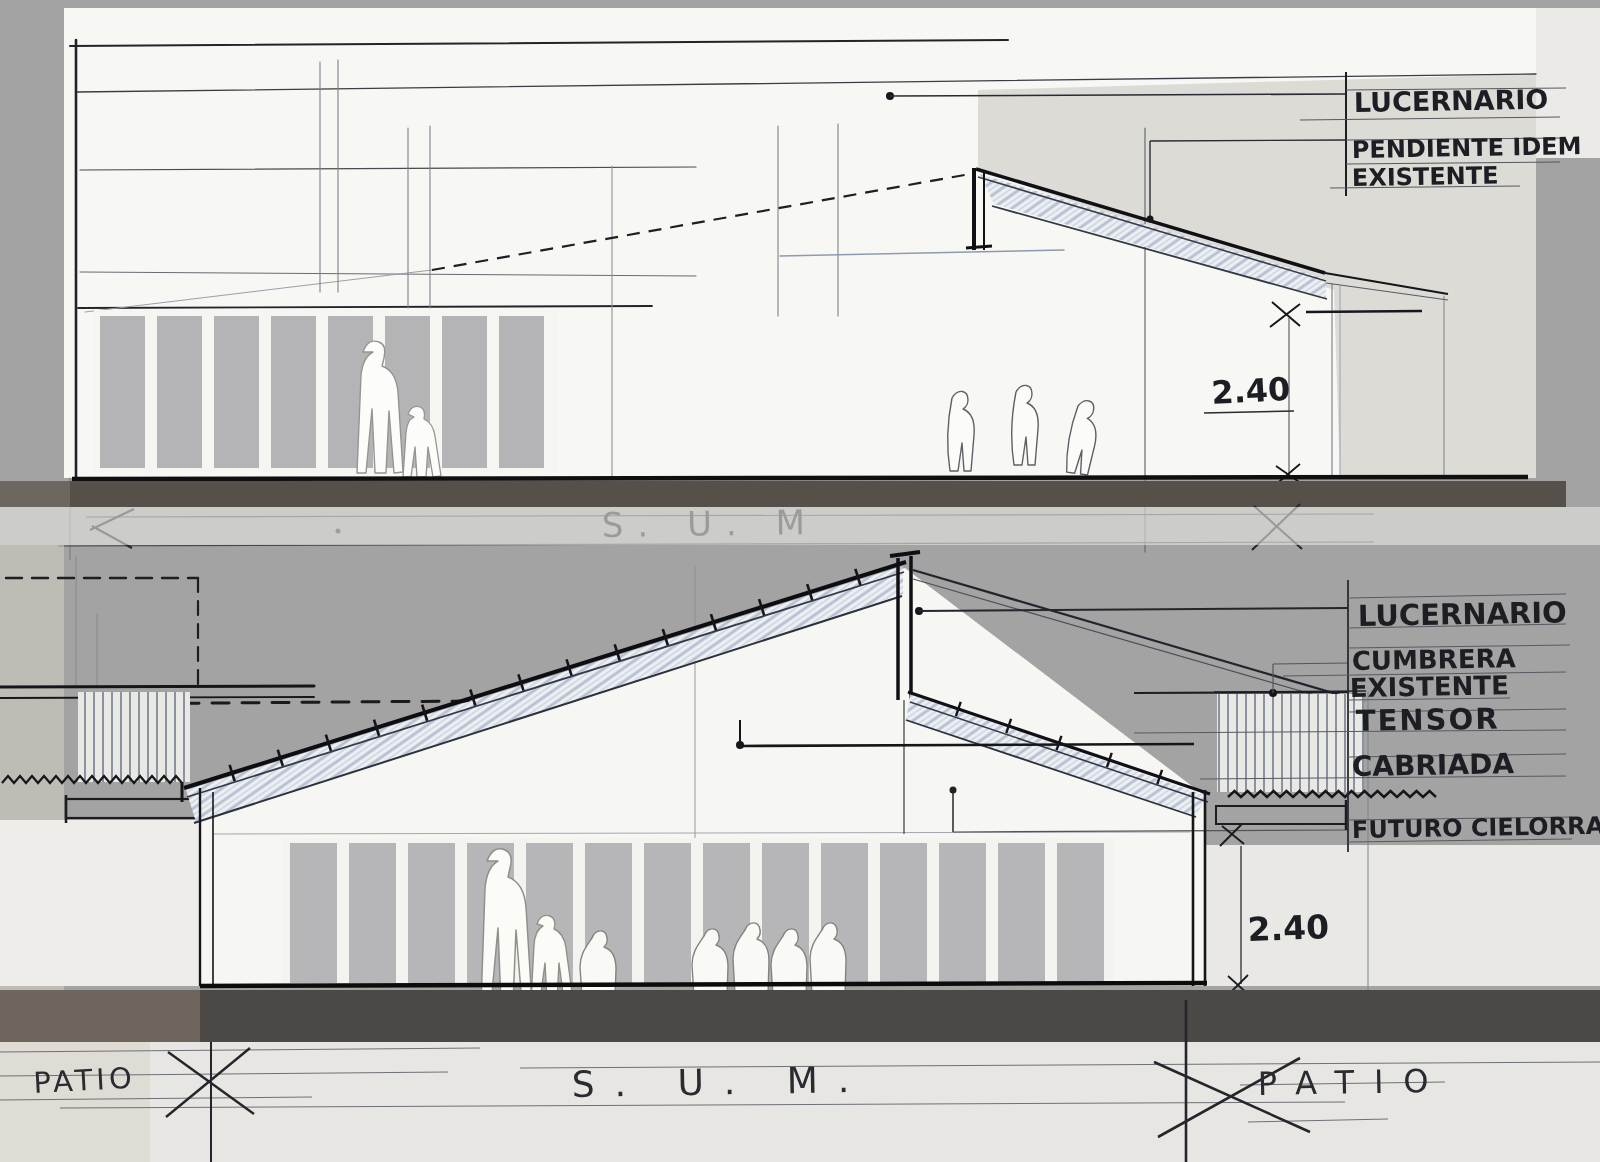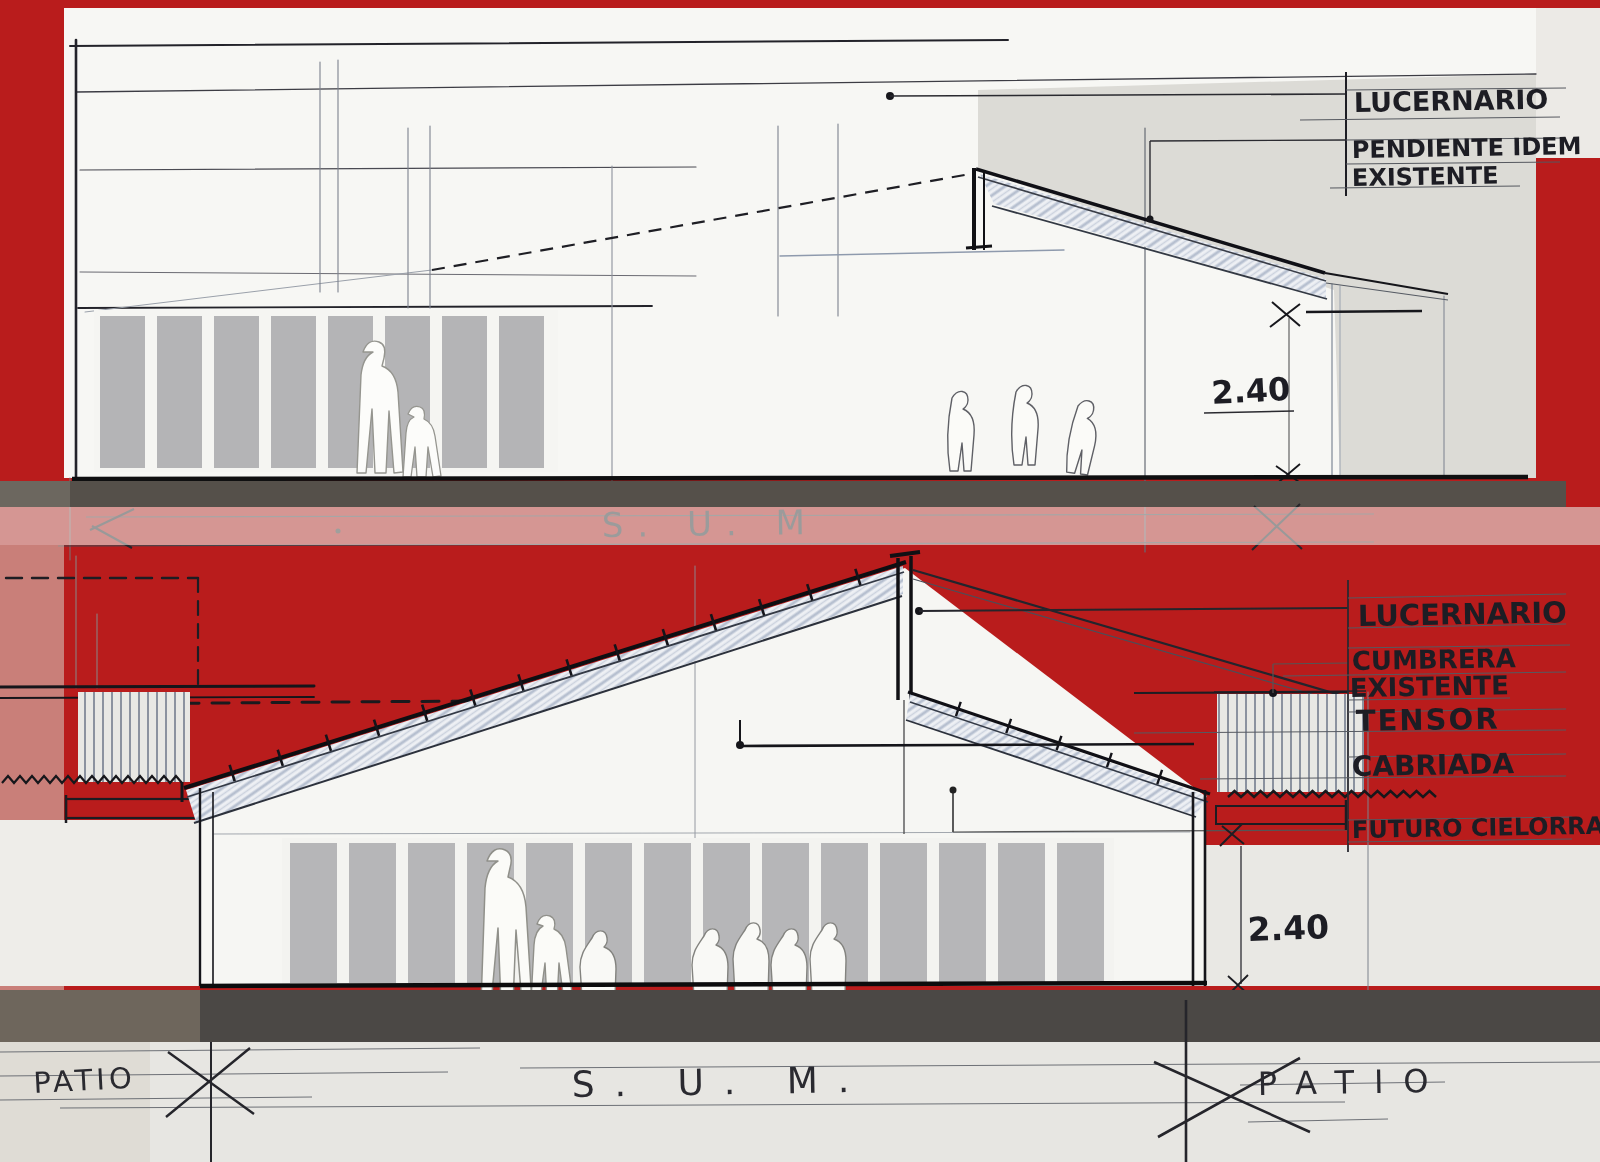--- a/index.html
+++ b/index.html
@@ -1,16 +1,16 @@
 <!DOCTYPE html>
 <html><head>
 <meta charset="utf-8">
 <style>
   html,body{margin:0;padding:0;background:#b9b8b4;}
-  .stage{position:relative;width:1600px;height:1162px;background:#b91c1c;overflow:hidden;
+  .stage{position:relative;width:1600px;height:1162px;background:#a3a3a3;overflow:hidden;
          font-family:"DejaVu Sans",sans-serif;}
   svg{position:absolute;left:0;top:0;}
   .hw{font-family:"DejaVu Sans",sans-serif;fill:#1d1d24;font-weight:600;}
   .hw-light{font-family:"DejaVu Sans",sans-serif;fill:#2a2a30;font-weight:500;}
 </style>
 </head>
 <body>
 
 <div class="stage">
 <svg width="1600" height="1162" viewBox="0 0 1600 1162">

